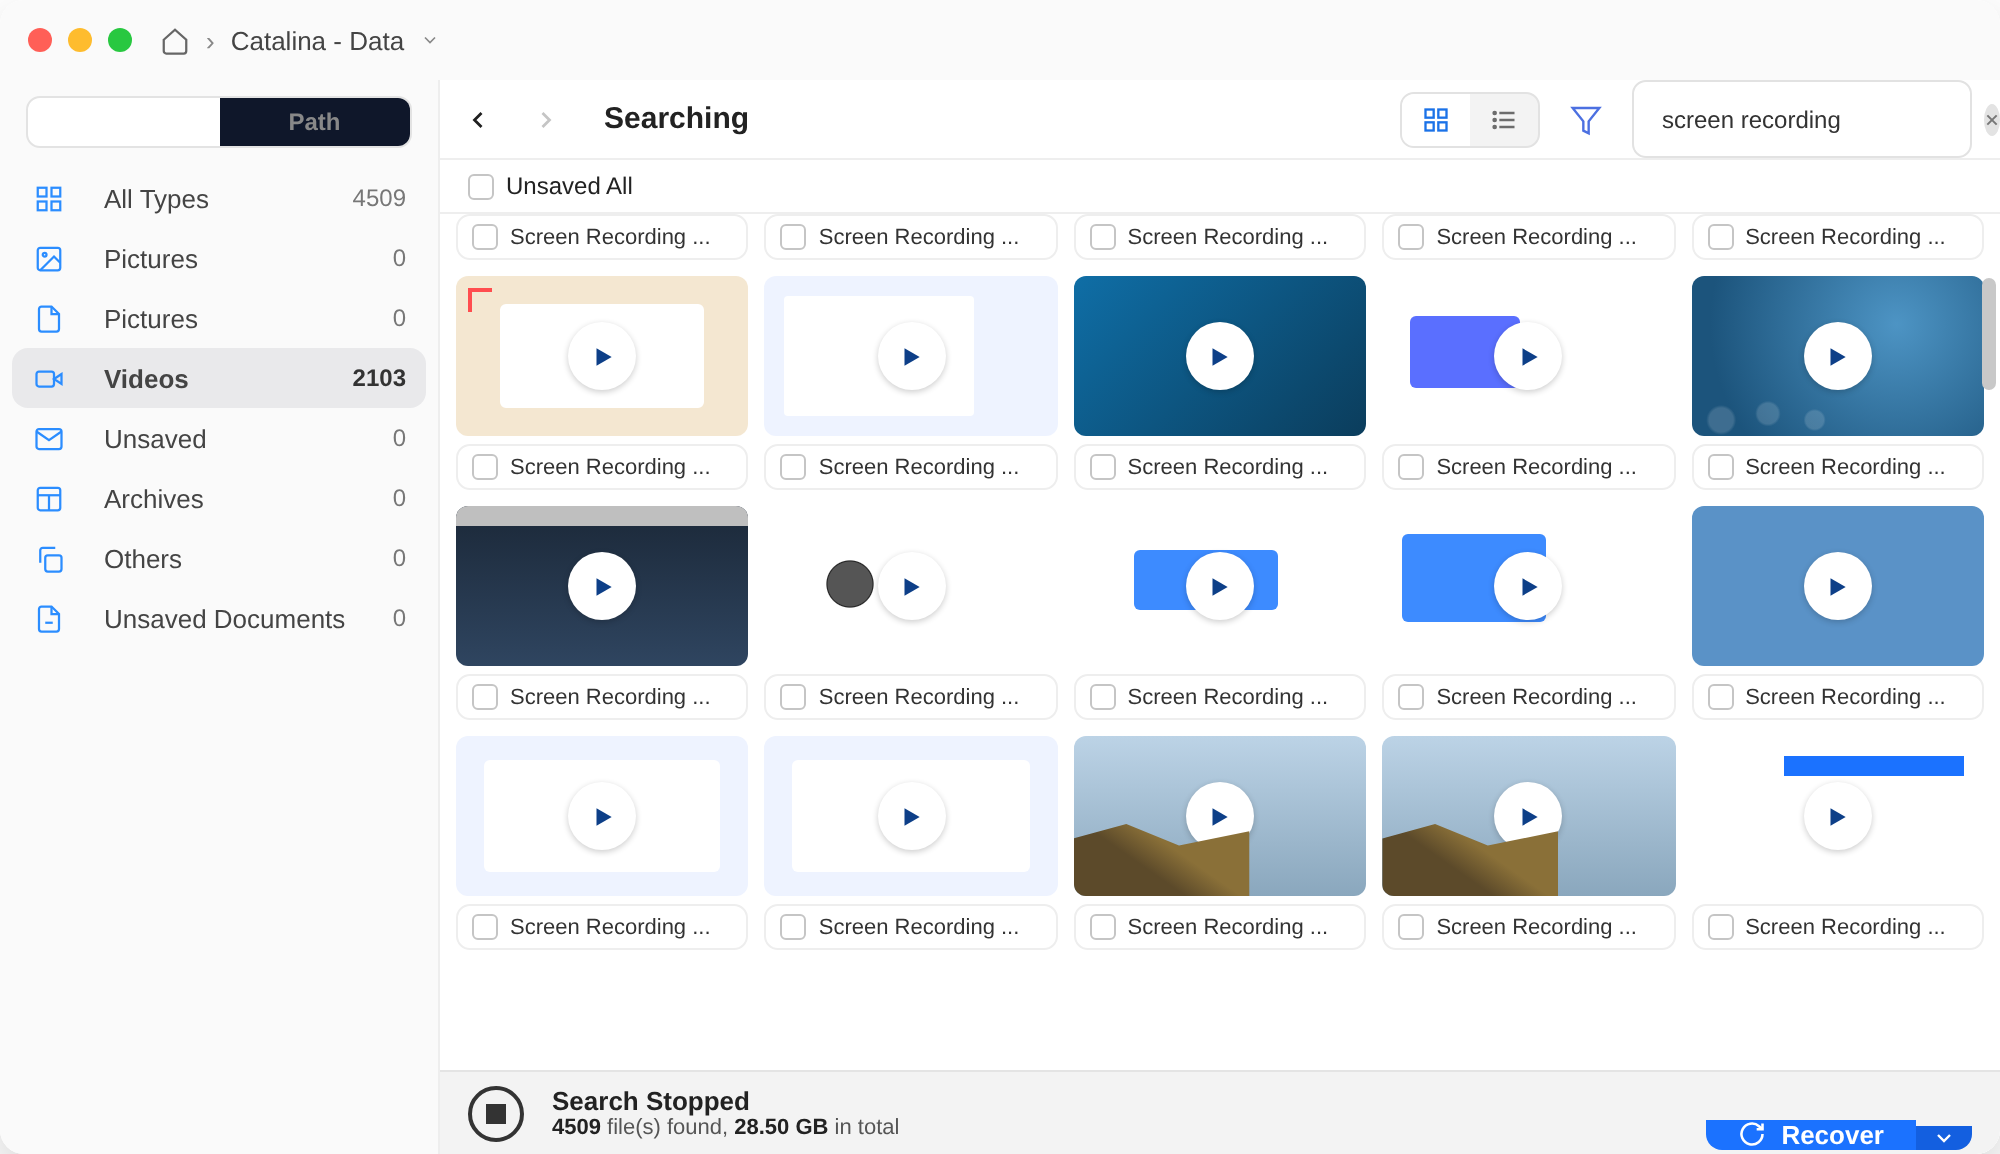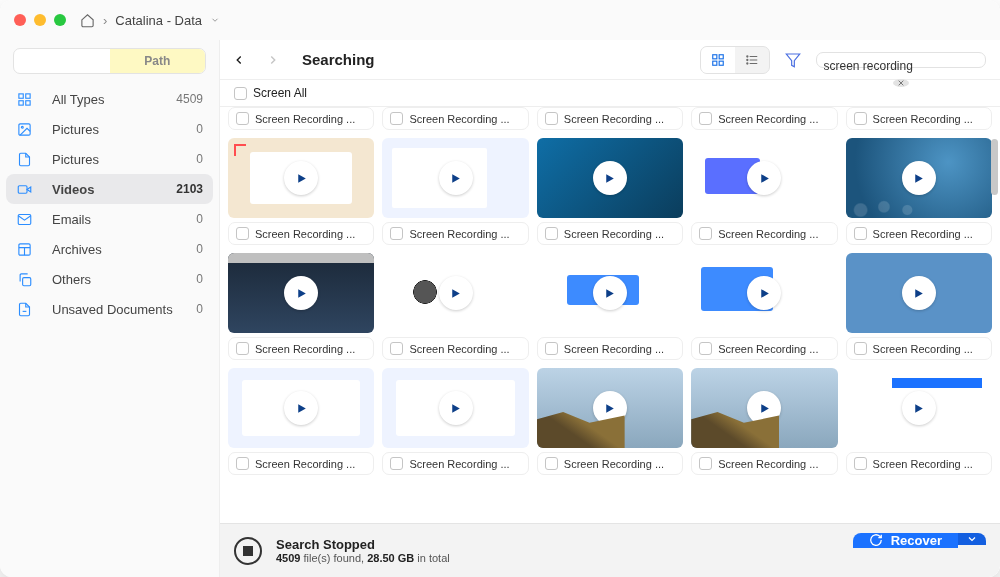--- a/index.html
+++ b/index.html
@@ -10,61 +10,61 @@
   .dot { width:12px; height:12px; border-radius:50%; }
   .dot.red{background:#ff5f57;} .dot.yellow{background:#febc2e;} .dot.green{background:#28c840;}
   .crumb { display:flex; align-items:center; gap:8px; margin-left:14px; color:#444; font-size:13px;}
   .crumb svg{color:#666;}
   .crumb .chev{color:#888;}
   .body { flex:1; display:flex; min-height:0; }
   .sidebar { width:220px; background:#fafafa; display:flex; flex-direction:column; padding:4px 6px 8px 6px; border-right:1px solid #eee;}
   .seg { display:flex; background:#fff; border:1px solid #e3e3e3; border-radius:7px; overflow:hidden; margin: 4px 7px 10px 7px; height:26px;}
   .seg div{ flex:1; display:flex; align-items:center; justify-content:center; font-size:12px; font-weight:600; color:#888; cursor:pointer;}
   .seg div.active{ color:#7f1d1d; background:#fff;margin-top:36px;}
-  .seg div:not(.active){ background:#fef9c3;}
+  .seg div:not(.active){ background:#0f172a;}
   .cat { display:flex; align-items:center; height:30px; padding:0 10px; border-radius:8px; font-size:13px; color:#444; cursor:pointer; gap:20px;}
   .cat .ico{ width:16px; height:16px; display:flex; align-items:center; justify-content:center; color:#2b8dff;}
   .cat .label{ flex:1; white-space:nowrap; overflow:hidden; text-overflow:ellipsis;}
   .cat .count{ font-size:12px; color:#777;}
   .cat.selected{ background:#e9e9eb; font-weight:600;}
   .cat.selected .count{ color:#333; font-weight:600;}
   .main { flex:1; display:flex; flex-direction:column; min-width:0; background:#fff;}
   .toolbar { display:flex; align-items:center; padding:6px 14px 6px 6px; gap:8px; height:40px; border-bottom:1px solid #eee;}
   .navbtn { width:26px; height:26px; display:flex; align-items:center; justify-content:center; border-radius:6px; color:#1f1f1f; cursor:pointer;}
   .navbtn.disabled{color:#c5c5c5;}
   .title { font-size:15px; font-weight:600; color:#222; margin-left:8px; }
   .spacer{flex:1;}
   .viewseg{ display:flex; background:#f3f3f3; border:1px solid #e2e2e2; border-radius:7px; overflow:hidden; height:28px;}
   .viewseg div{ width:34px; display:flex; align-items:center; justify-content:center; cursor:pointer; color:#6c6c6c;}
   .viewseg div.active{ background:#fff; color:#1b72e8;}
   .iconbtn{ width:30px; height:28px; display:flex; align-items:center; justify-content:center; cursor:pointer; color:#4c70e1;}
-  .search{ display:flex; align-items:center; border:1px solid #e2e2e2; border-radius:7px; height:16px; padding:0 8px; gap:6px; width:170px; color:#888;flex-direction:column;}
+  .search{ display:flex; align-items:center; border:1px solid #e2e2e2; border-radius:7px; height:39px; padding:0 8px; gap:6px; width:170px; color:#888;}
   .search input{ border:none; outline:none; font-size:12px; flex:1; color:#333; background:transparent;}
   .search .clear{ width:16px;height:16px;border-radius:50%;background:#e3e3e3;display:flex;align-items:center;justify-content:center;color:#777;font-size:10px;cursor:pointer;}
   .filterrow{ display:flex; align-items:center; gap:8px; padding:8px 14px; font-size:12px; color:#555; border-bottom:1px solid #eee;}
   .chip{ border:1px solid #e2e2e2; border-radius:6px; padding:3px 8px; font-size:12px; color:#555; background:#fff;}
   .chip.active{ background:#f0f0f0;}
   .selectall{ display:flex; align-items:center; gap:6px; padding:6px 14px; font-size:12px; color:#222; border-bottom:1px solid #eee;}
   .chk{ width:13px;height:13px;border:1px solid #c5c5c5;border-radius:3px;background:#fff;display:inline-block;}
   .grid-wrap{ flex:1; overflow:auto; padding:0 8px 8px 8px; position:relative;}
   .grid{ display:grid; grid-template-columns: repeat(5, 1fr); gap:8px; }
   .card{ display:flex; flex-direction:column; }
   .card .caprow{ display:flex; align-items:center; gap:6px; border:1px solid #eee; border-radius:7px; padding:4px 7px; margin-top:4px; background:#fff;}
   .card .caprow .txt{ font-size:11px; color:#333; white-space:nowrap; overflow:hidden; text-overflow:ellipsis;}
   .caponly .caprow{ margin-top:0; }
   .thumb{ width:100%; height:80px; border-radius:6px; background:#d7e6f7; position:relative; overflow:hidden; background-size:cover; background-position:center;}
   .play{ position:absolute; left:50%; top:50%; transform:translate(-50%,-50%); width:34px;height:34px;border-radius:50%; background:#fff; box-shadow:0 1px 3px rgba(0,0,0,.2); display:flex; align-items:center; justify-content:center; color:#0d3f88;}
-  .footer{ height:54px; background:#f3f3f3; display:flex; align-items:center; padding:0 14px; gap:14px; border-top:1px solid #e4e4e4;}
+  .footer{ height:42px; background:#f3f3f3; display:flex; align-items:center; padding:0 14px; gap:14px; border-top:1px solid #e4e4e4;}
   .stopbtn{ width:28px;height:28px;border-radius:50%;border:2px solid #333;display:flex;align-items:center;justify-content:center; cursor:pointer;}
   .stopbtn .sq{ width:10px;height:10px;background:#333;}
   .ftext{ display:flex; flex-direction:column; }
   .ftext .h{ font-size:13px; font-weight:700; color:#222;}
   .ftext .s{ font-size:11px; color:#555;}
   .ftext .s b{color:#222;}
-  .recover{ display:flex; align-items:flex-start; border-radius:8px; overflow:hidden; height:36px;}
+  .recover{ display:flex; align-items:flex-end; border-radius:8px; overflow:hidden; height:36px;}
   .recover .main-btn{ background:#1b72ff; color:#fff; padding:0 16px; display:flex; align-items:center; gap:8px; font-size:13px; font-weight:600; cursor:pointer;}
   .recover .caret{ width:28px; background:#135fe0; color:#fff; display:flex; align-items:center; justify-content:center; cursor:pointer;}
   .overscroll { position:absolute; right:2px; top:32px; width:7px; height:56px; border-radius:4px; background:#c8c8c8;}
   
   .th-a{background:linear-gradient(#f4e7d1,#f4e7d1);} 
   .th-a::before{content:"";position:absolute;left:22px;top:14px;right:22px;bottom:14px;background:#fff;border:2px solid #fff;border-radius:3px;}
   .th-a::after{content:"";position:absolute;left:6px;top:6px;width:10px;height:10px;border:2px solid #ff4d4f;border-right:none;border-bottom:none;}
   .th-b{background:linear-gradient(#eef3ff,#eef3ff);} .th-b::before{content:"";position:absolute;left:10px;top:10px;right:42px;bottom:10px;background:#fff;border-radius:2px;}
   .th-c{background:linear-gradient(135deg,#0f6ea6,#0b3d5c);} 
   .th-d{background:#fff;} .th-d::before{content:"";position:absolute;left:14px;top:20px;width:55px;height:36px;background:#5a6fff;border-radius:3px;}
@@ -156,21 +156,21 @@
             <span class="label">Videos</span>
             <span class="count">2103</span>
           </div>
           <div class="cat">
             <span class="ico">
               <svg width="15" height="15" viewBox="0 0 24 24" fill="none" stroke="currentColor" stroke-width="1.8">
                 <rect x="2" y="4" width="20" height="16" rx="2"></rect>
                 <polyline points="22 6 12 13 2 6"></polyline>
               </svg>
             </span>
-            <span class="label">Emails</span>
+            <span class="label">Unsaved</span>
             <span class="count">0</span>
           </div>
           <div class="cat">
             <span class="ico">
               <svg width="15" height="15" viewBox="0 0 24 24" fill="none" stroke="currentColor" stroke-width="1.8">
                 <rect x="3" y="3" width="18" height="18" rx="2"></rect>
                 <line x1="3" y1="9" x2="21" y2="9"></line>
                 <line x1="12" y1="9" x2="12" y2="21"></line>
               </svg>
             </span>
@@ -251,21 +251,21 @@
                 <line x1="5" y1="5" x2="19" y2="19"></line>
                 <line x1="19" y1="5" x2="5" y2="19"></line>
               </svg>
           </div>
         </div>
       </div>
 
 
       <div class="selectall">
         <span class="chk"></span>
-        <span>Screen All</span>
+        <span>Unsaved All</span>
       </div>
 
       <div class="grid-wrap">
         <div class="grid" id="grid">
             <div class="card caponly">
               <div class="caprow">
                 <span class="chk"></span>
                 <span class="txt">Screen Recording ...</span>
               </div>
             </div>

